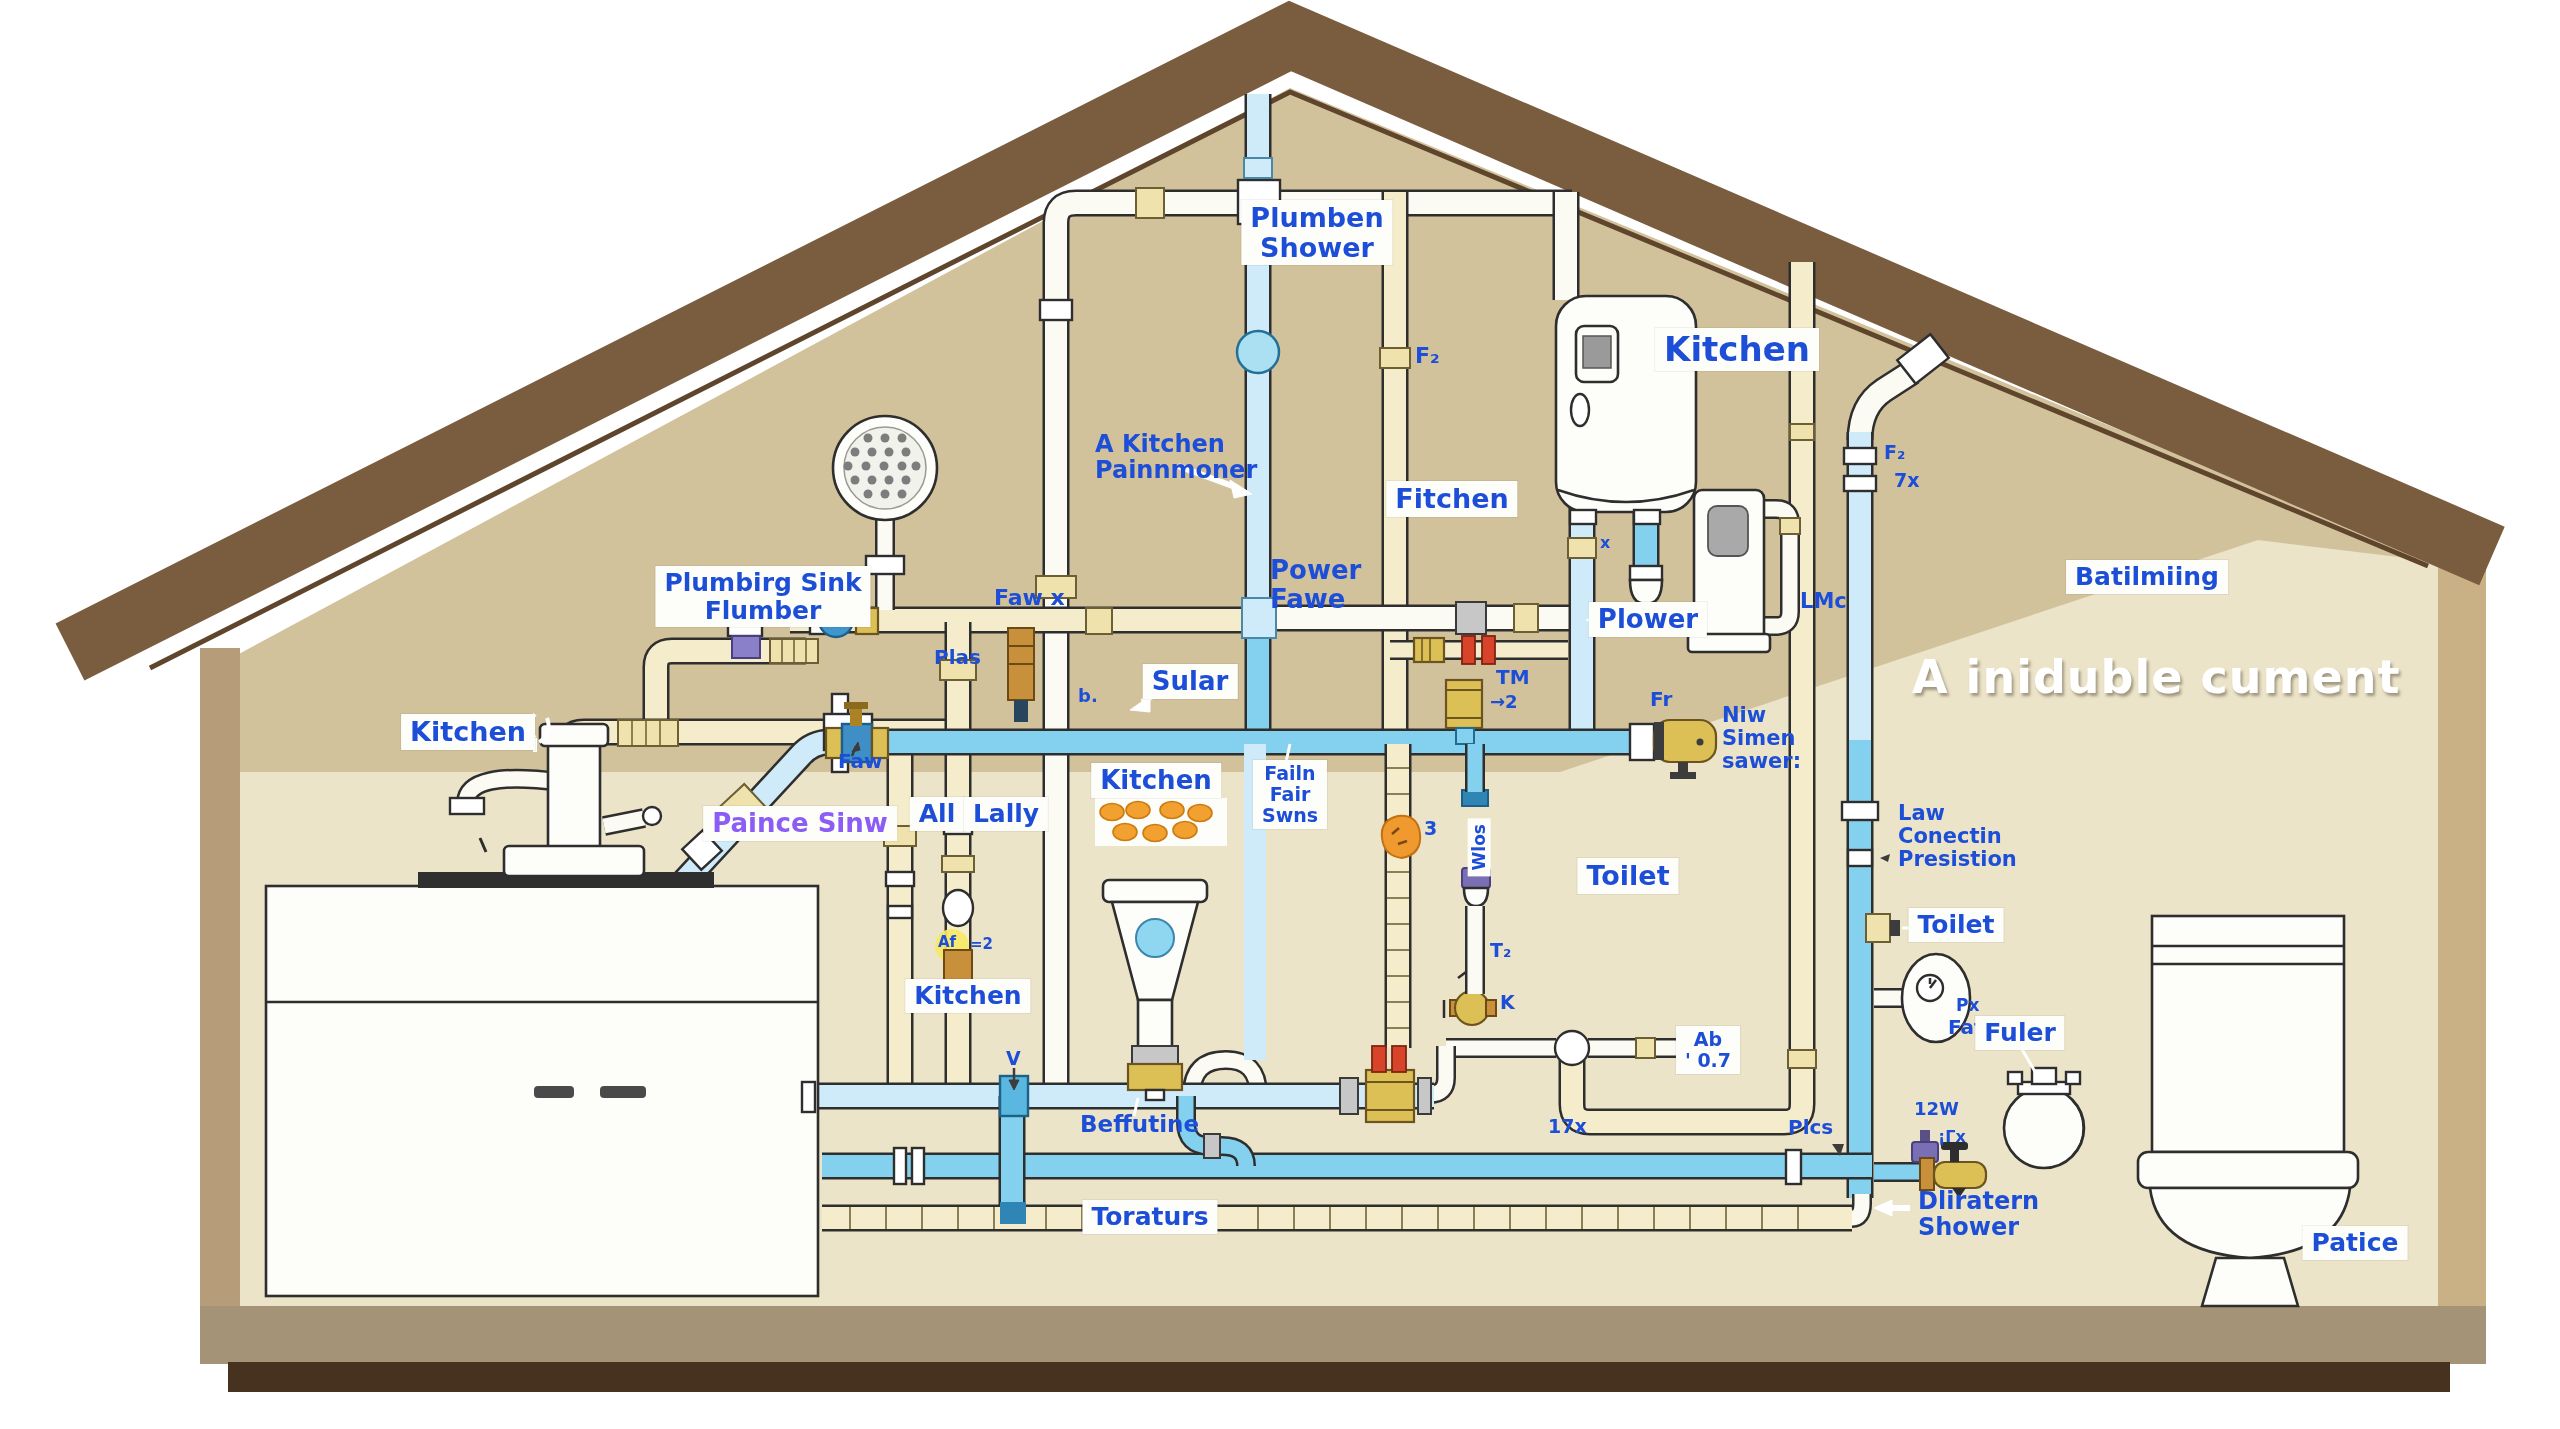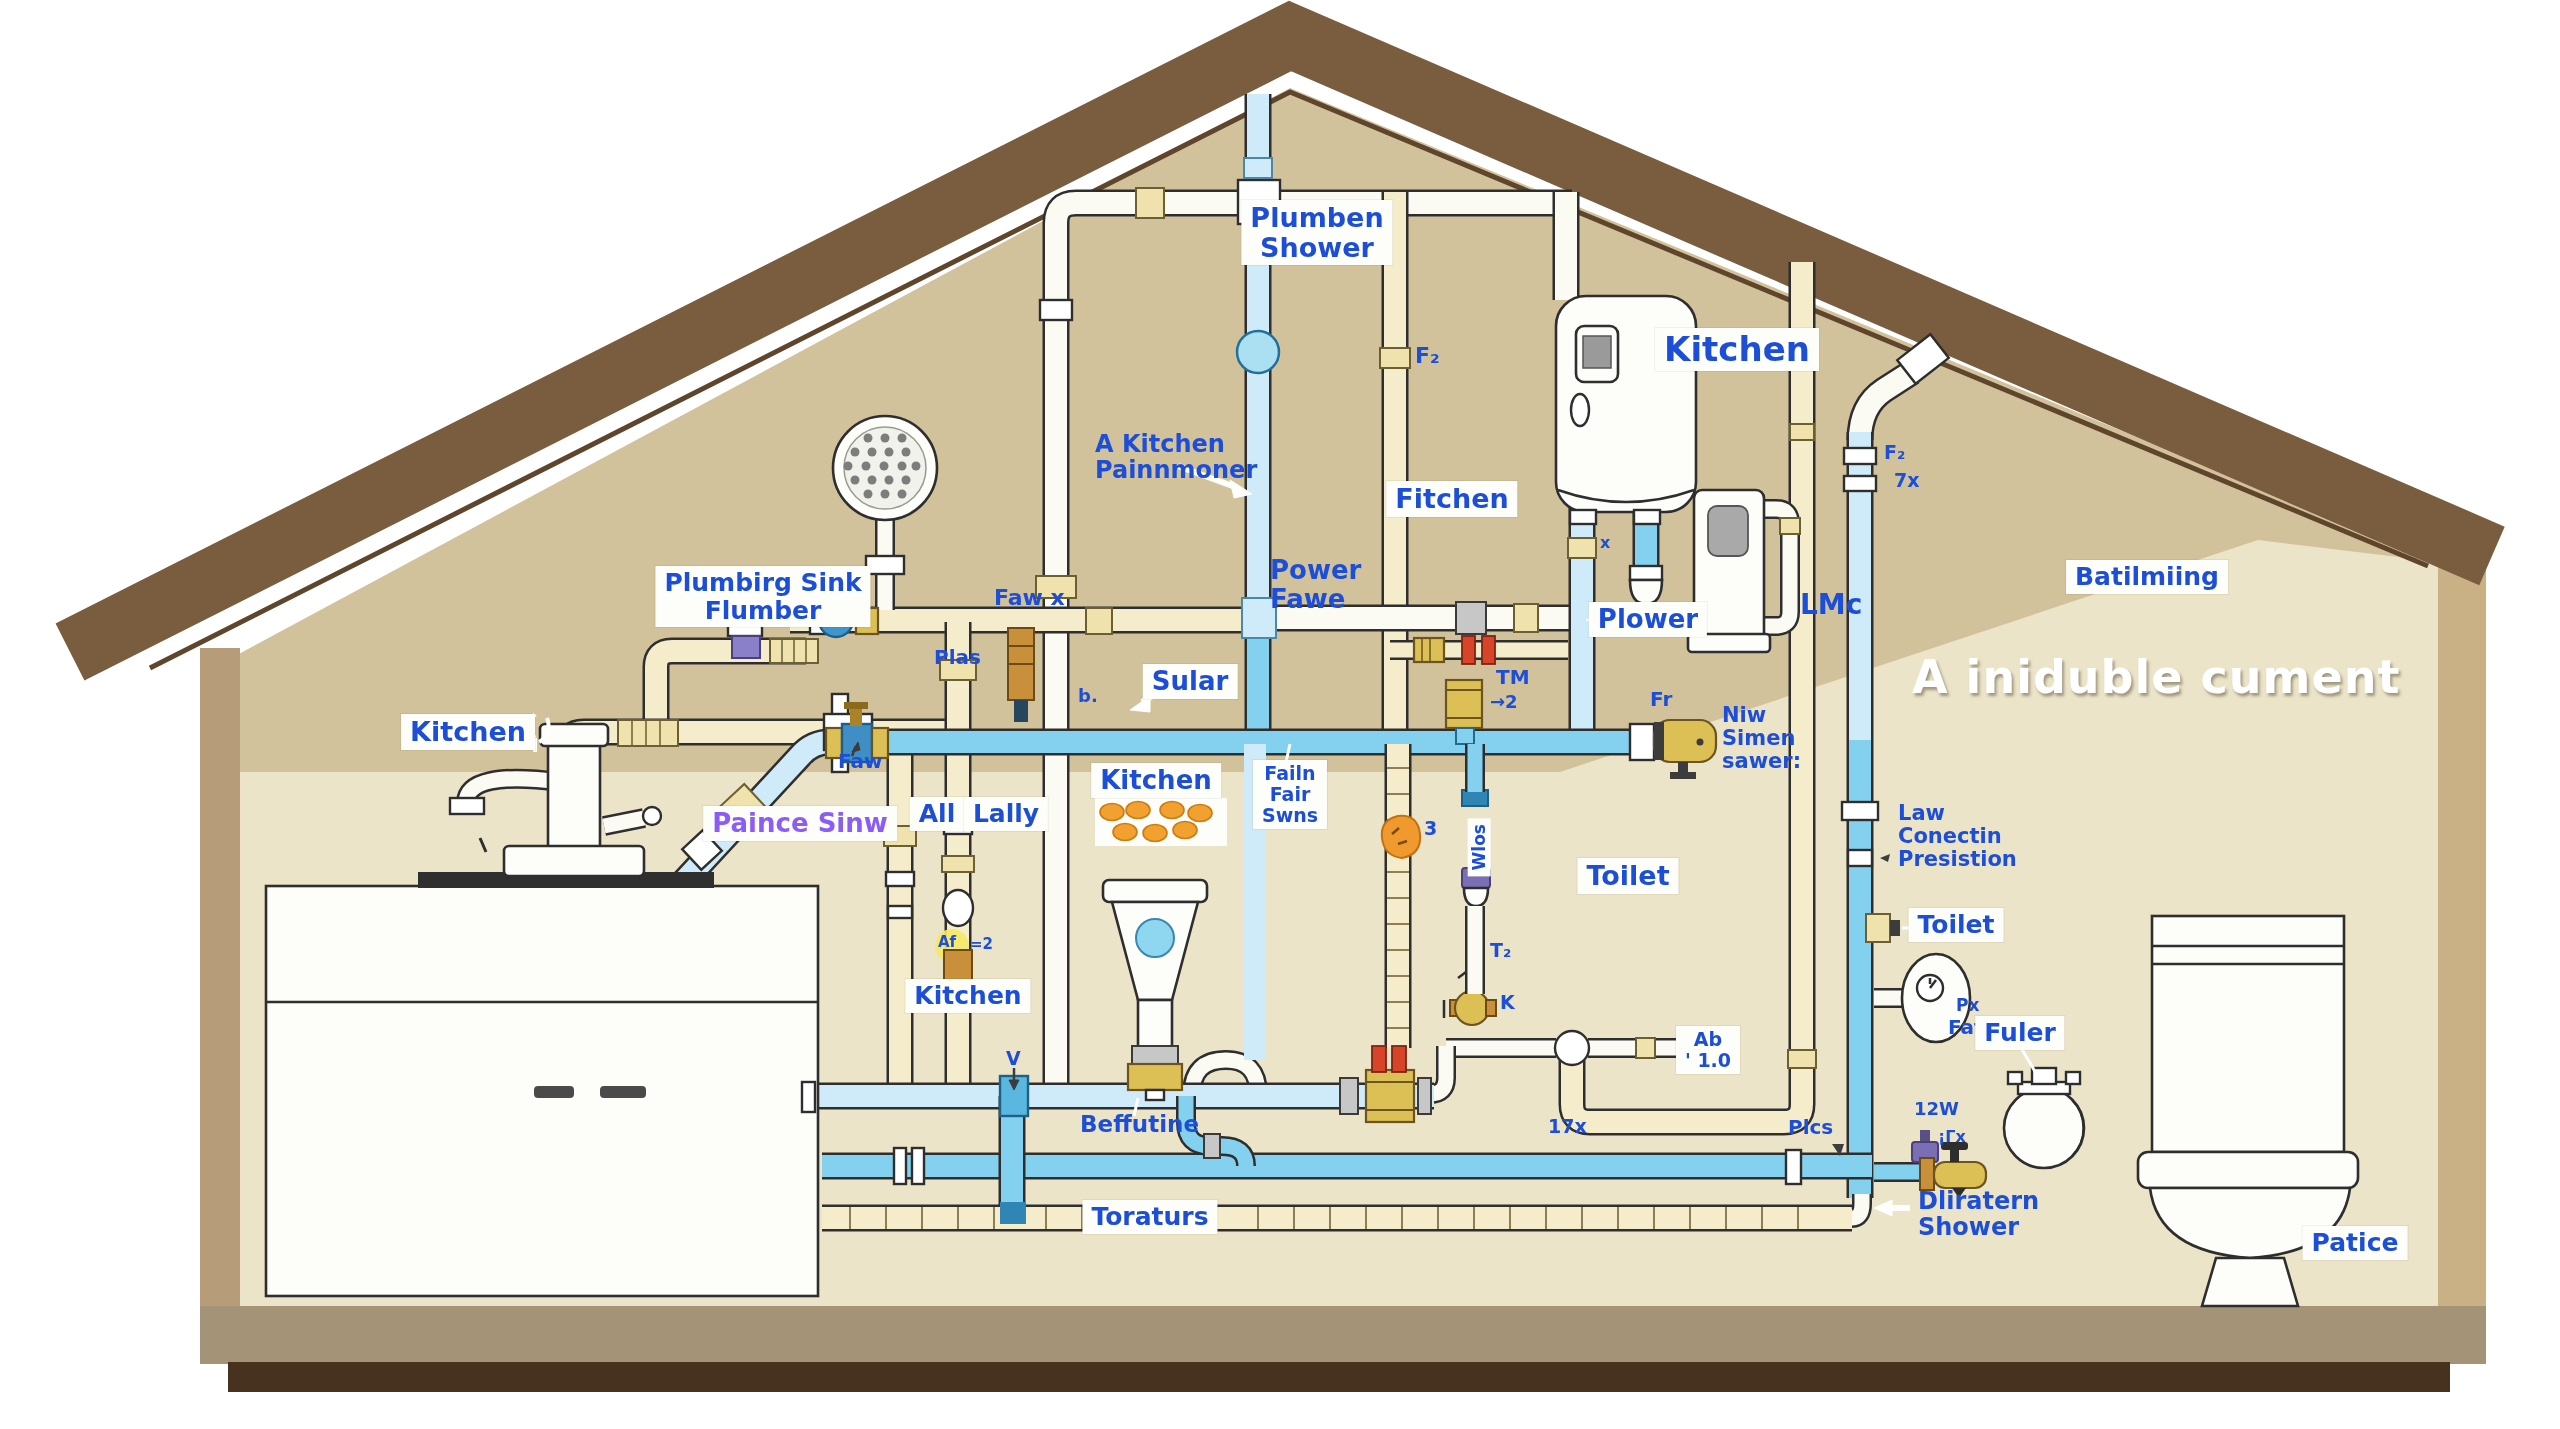--- a/index.html
+++ b/index.html
@@ -541,21 +541,21 @@
       </div>
       <div class="lbl plain" style="left: 1496px; top: 666px; font-size: 20px;">
         <div>TM</div>
       </div>
       <div class="lbl plain" style="left: 1490px; top: 692px; font-size: 18px;">
         <div>→2</div>
       </div>
       <div class="lbl box center" style="left: 1648px; top: 602px; font-size: 26px;">
         <div>Plower</div>
       </div>
-      <div class="lbl plain" style="left: 1800px; top: 590px; font-size: 28px;">
+      <div class="lbl plain" style="left: 1800px; top: 590px; font-size: 21px;">
         <div>LMc</div>
       </div>
       <div class="lbl plain" style="left: 1650px; top: 688px; font-size: 20px;">
         <div>Fr</div>
       </div>
       <div class="lbl plain" style="left: 1722px; top: 704px; font-size: 21px;">
         <div>Niw</div>
         <div>Simen</div>
         <div>sawer:</div>
       </div>
@@ -623,21 +623,21 @@
         <div>V</div>
       </div>
       <div class="lbl box center" style="left: 1150px; top: 1200px; font-size: 25px;">
         <div>Toraturs</div>
       </div>
       <div class="lbl plain" style="left: 1548px; top: 1116px; font-size: 19px;">
         <div>17x</div>
       </div>
       <div class="lbl box center" style="left: 1708px; top: 1026px; font-size: 19px;">
         <div>Ab</div>
-        <div>' 1.0</div>
+        <div>' 0.7</div>
       </div>
       <div class="lbl plain" style="left: 1788px; top: 1116px; font-size: 20px;">
         <div>Plcs</div>
       </div>
       <div class="lbl plain" style="left: 1490px; top: 940px; font-size: 19px;">
         <div>T₂</div>
       </div>
       <div class="lbl plain" style="left: 1500px; top: 992px; font-size: 19px;">
         <div>K</div>
       </div>

